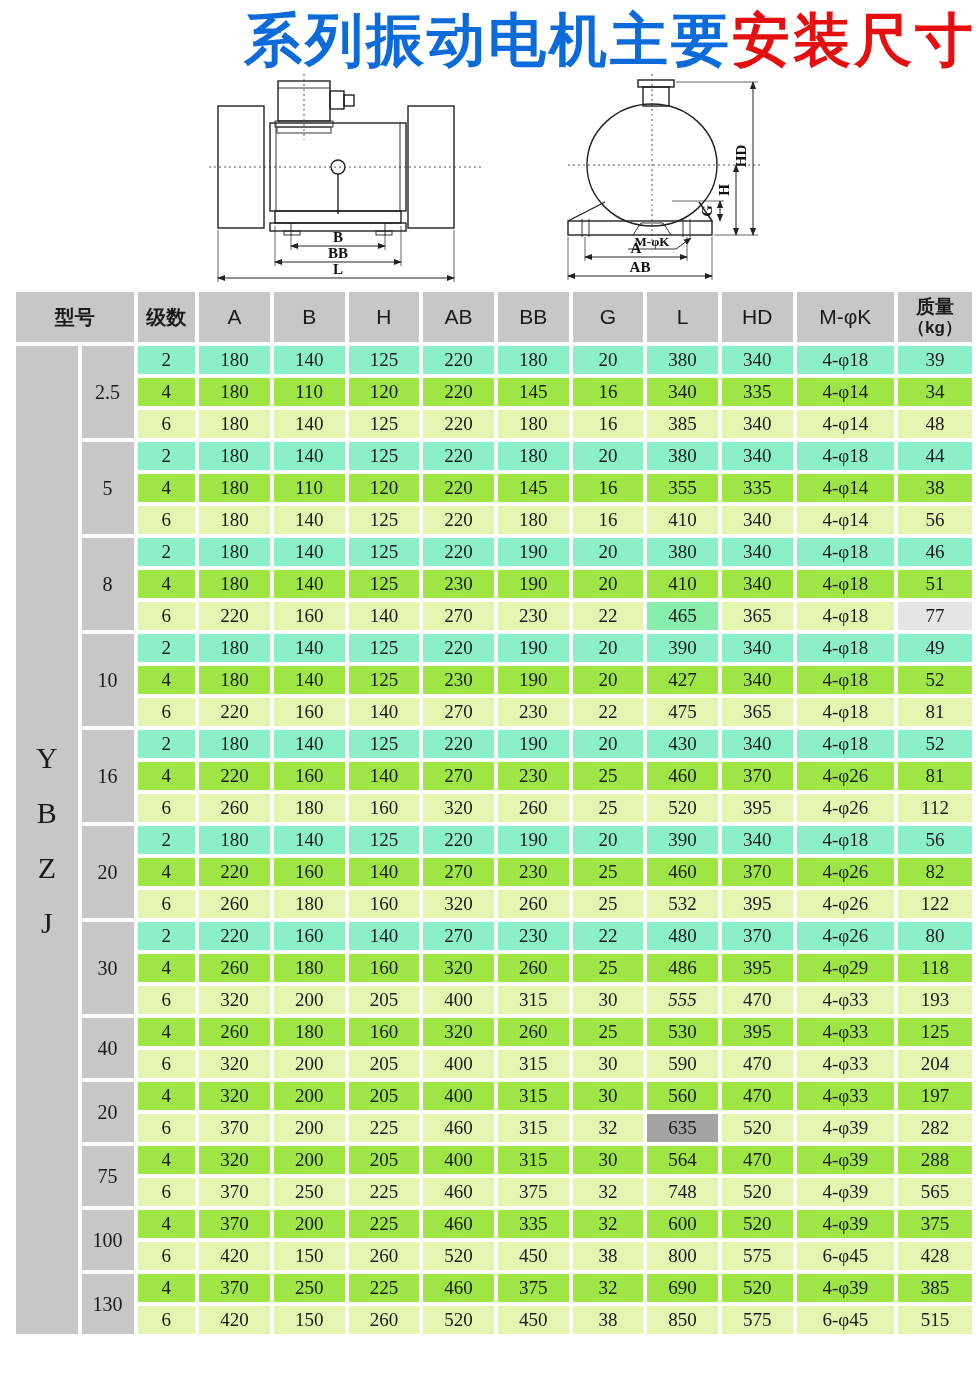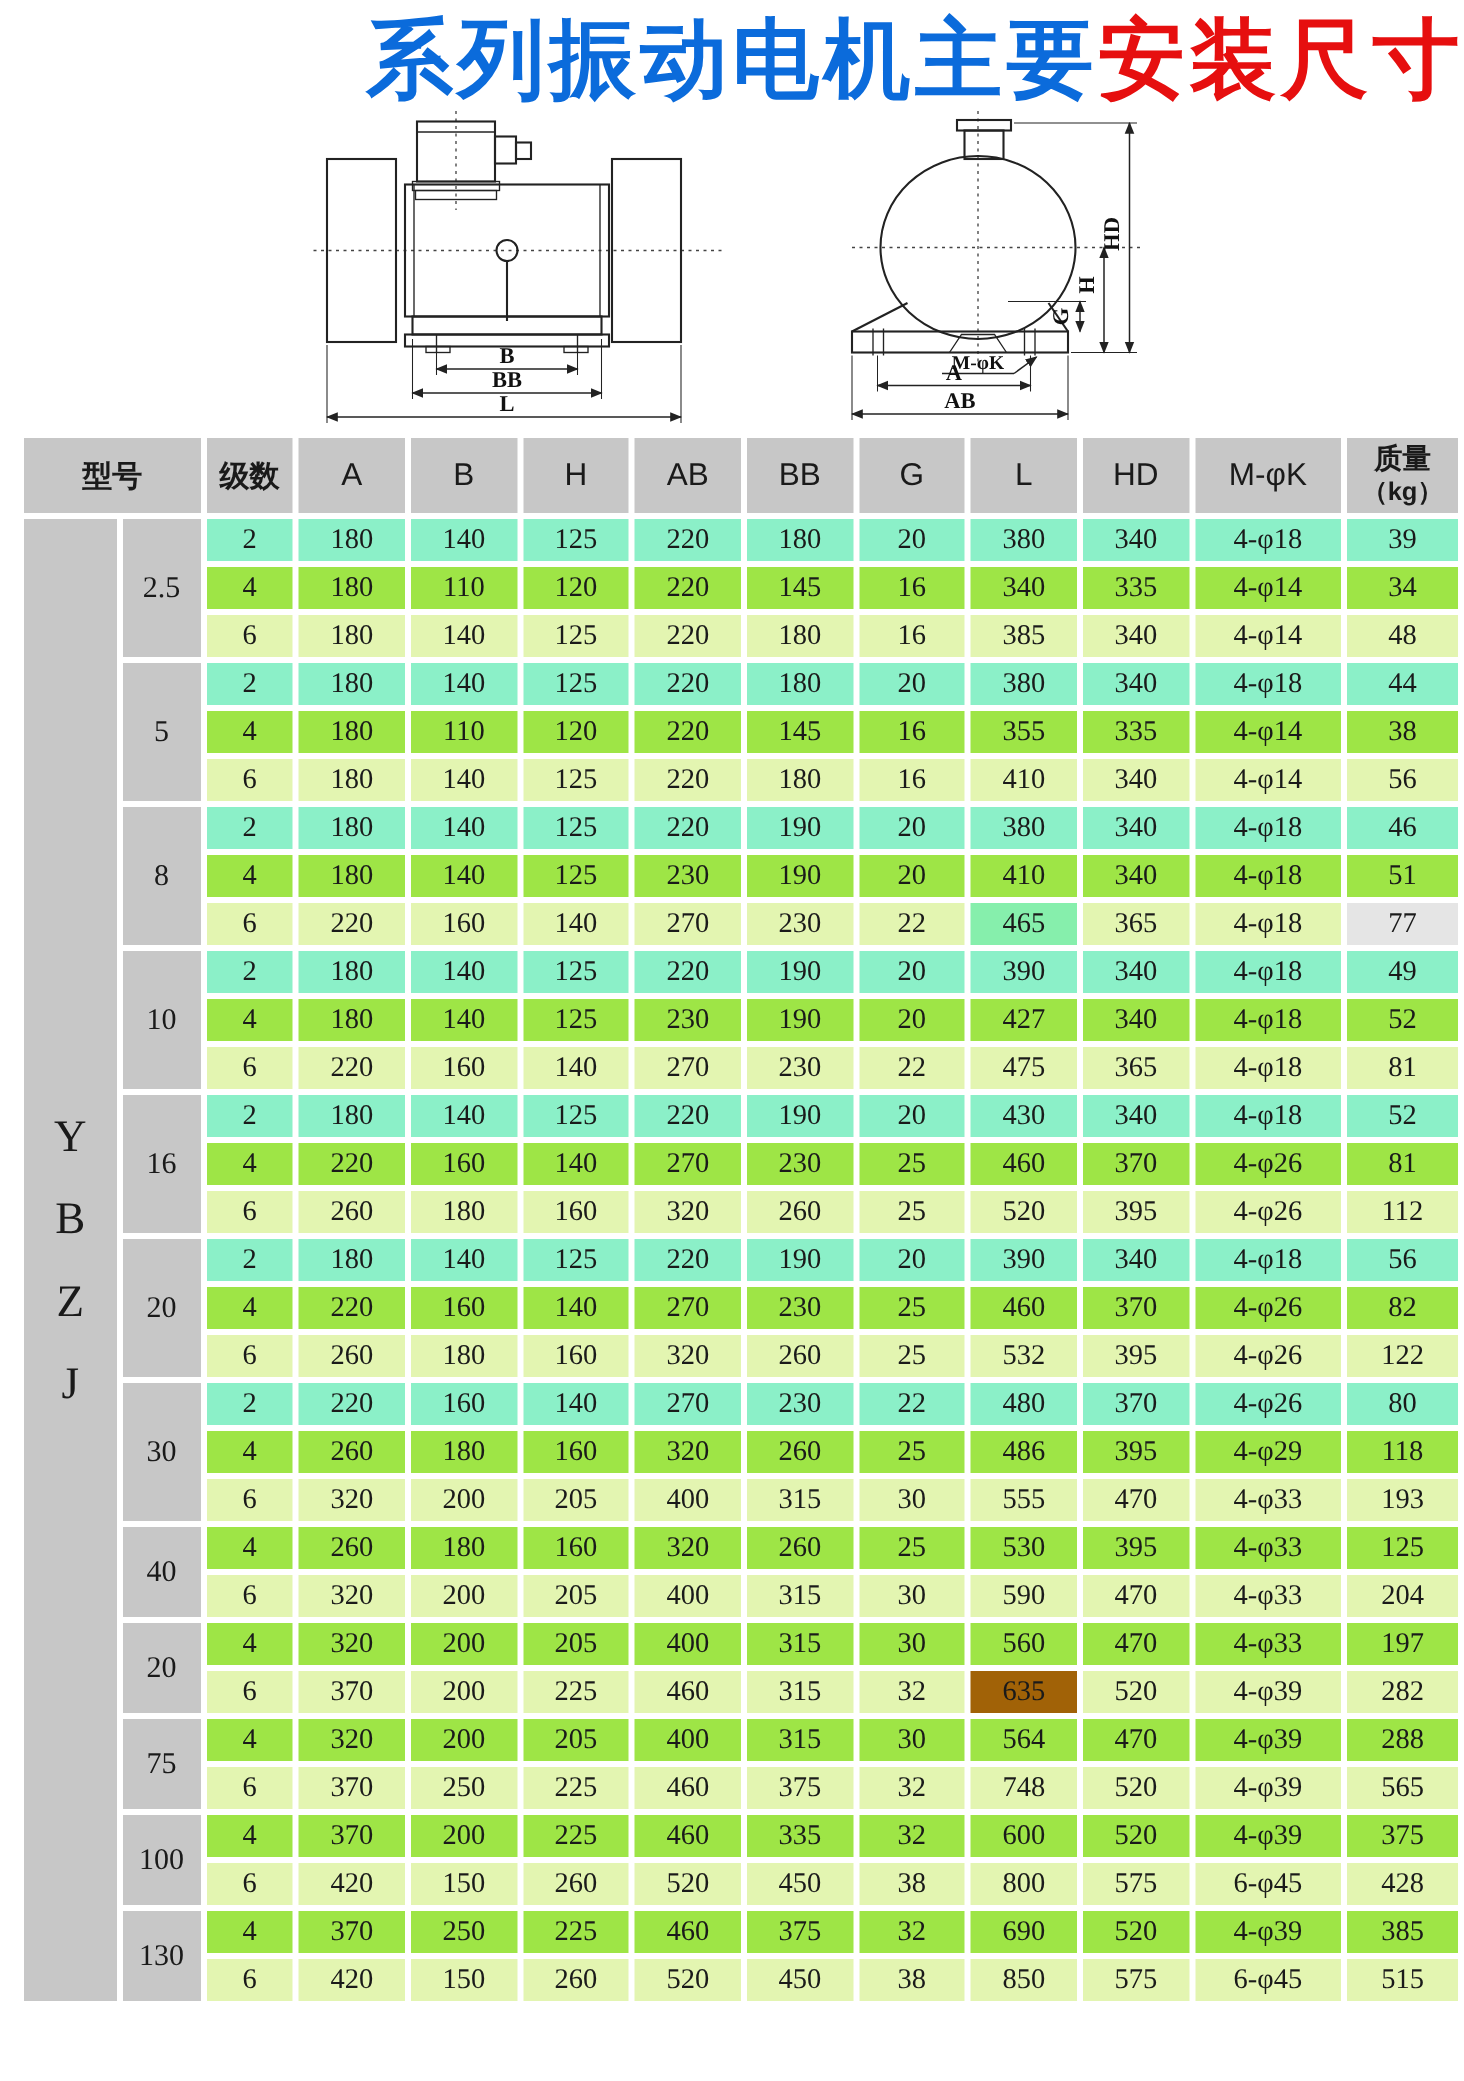--- a/index.html
+++ b/index.html
@@ -464,21 +464,21 @@
         <td style="background: rgb(158, 229, 70);">118</td>
       </tr>
       <tr>
         <td style="background: rgb(227, 245, 177);">6</td>
         <td style="background: rgb(227, 245, 177);">320</td>
         <td style="background: rgb(227, 245, 177);">200</td>
         <td style="background: rgb(227, 245, 177);">205</td>
         <td style="background: rgb(227, 245, 177);">400</td>
         <td style="background: rgb(227, 245, 177);">315</td>
         <td style="background: rgb(227, 245, 177);">30</td>
-        <td style="background: rgb(227, 245, 177);">555</td>
+        <td style="background: rgb(227, 245, 177); font-style: italic;">555</td>
         <td style="background: rgb(227, 245, 177);">470</td>
         <td style="background: rgb(227, 245, 177);">4-φ33</td>
         <td style="background: rgb(227, 245, 177);">193</td>
       </tr>
       <tr>
         <td class="model" rowspan="2">40</td>
         <td style="background: rgb(158, 229, 70);">4</td>
         <td style="background: rgb(158, 229, 70);">260</td>
         <td style="background: rgb(158, 229, 70);">180</td>
         <td style="background: rgb(158, 229, 70);">160</td>
@@ -518,21 +518,21 @@
         <td style="background: rgb(158, 229, 70);">197</td>
       </tr>
       <tr>
         <td style="background: rgb(227, 245, 177);">6</td>
         <td style="background: rgb(227, 245, 177);">370</td>
         <td style="background: rgb(227, 245, 177);">200</td>
         <td style="background: rgb(227, 245, 177);">225</td>
         <td style="background: rgb(227, 245, 177);">460</td>
         <td style="background: rgb(227, 245, 177);">315</td>
         <td style="background: rgb(227, 245, 177);">32</td>
-        <td style="background: #a16207;">635</td>
+        <td style="background: #a3a3a3;">635</td>
         <td style="background: rgb(227, 245, 177);">520</td>
         <td style="background: rgb(227, 245, 177);">4-φ39</td>
         <td style="background: rgb(227, 245, 177);">282</td>
       </tr>
       <tr>
         <td class="model" rowspan="2">75</td>
         <td style="background: rgb(158, 229, 70);">4</td>
         <td style="background: rgb(158, 229, 70);">320</td>
         <td style="background: rgb(158, 229, 70);">200</td>
         <td style="background: rgb(158, 229, 70);">205</td>

